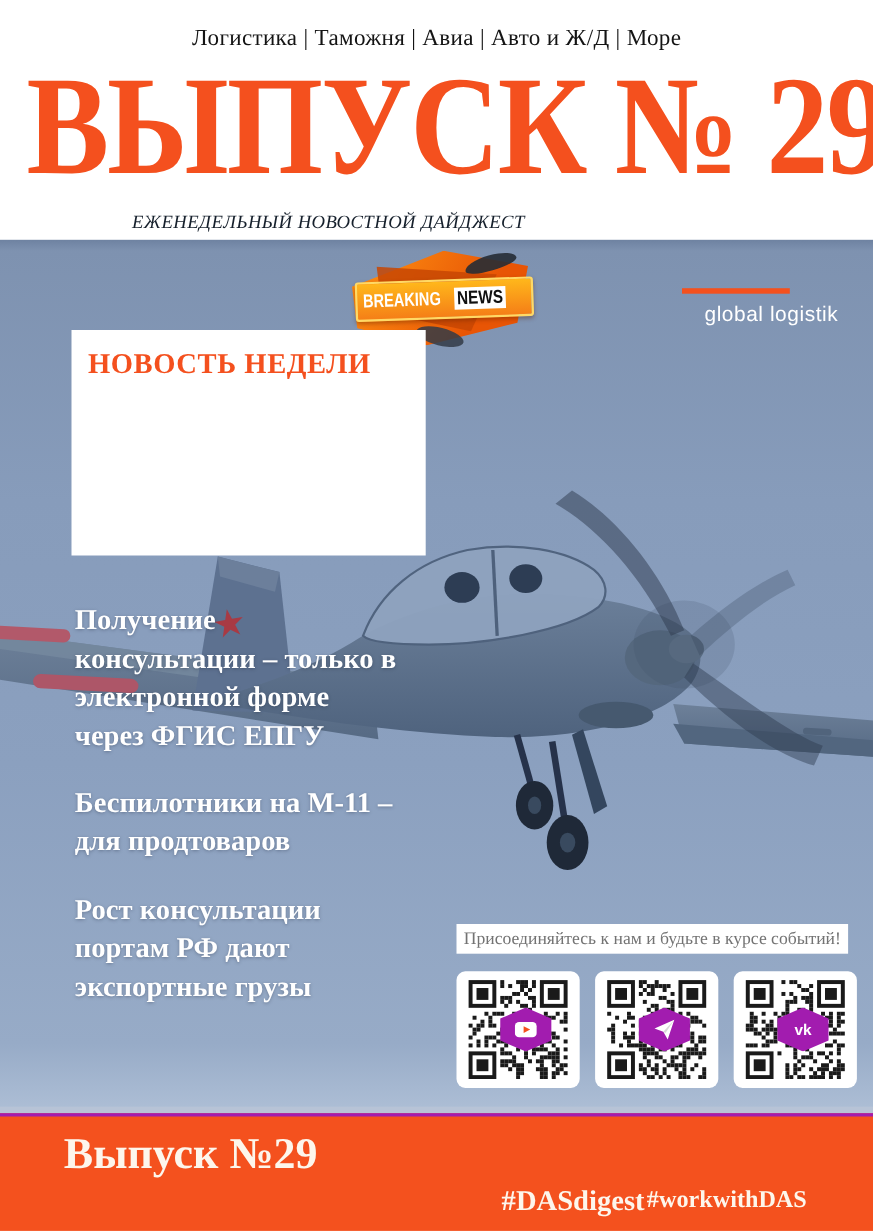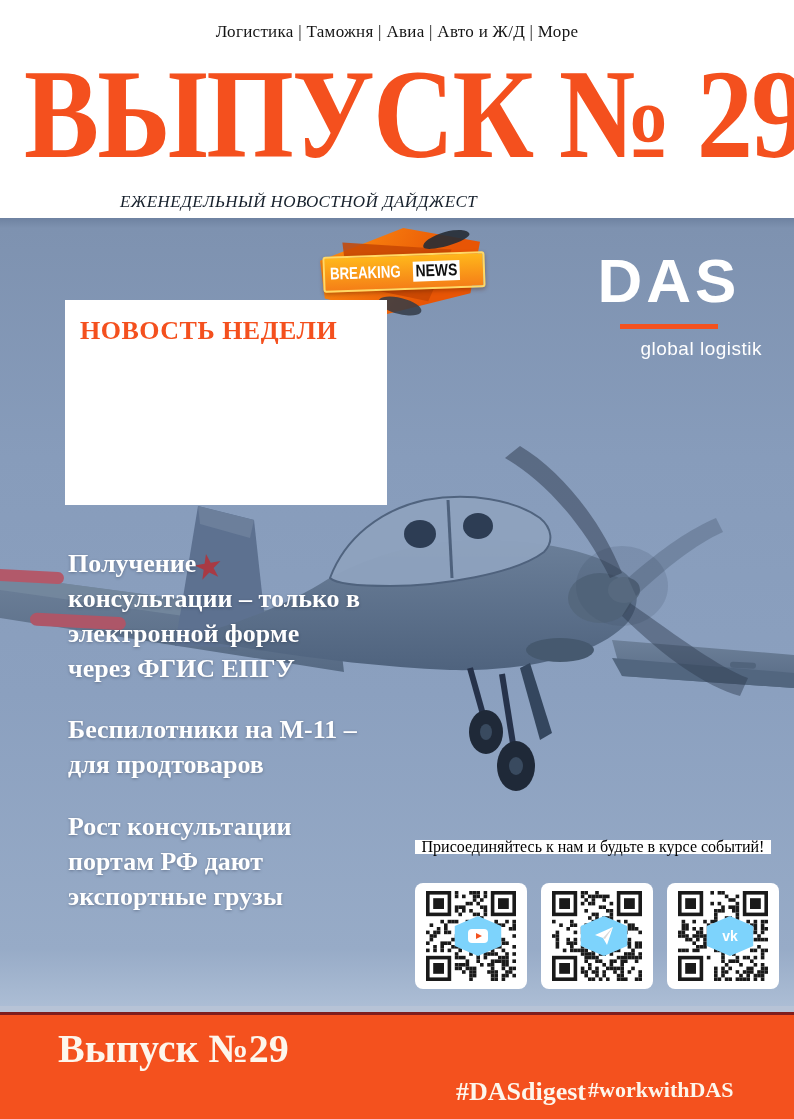--- a/index.html
+++ b/index.html
@@ -1,21 +1,21 @@
 <!DOCTYPE html>
 <html><head>
 <meta charset="utf-8">
 <style>
   html,body{margin:0;padding:0;background:#e8e8e8;}
   .page{position:relative;width:794px;height:1119px;background:#ffffff;overflow:hidden;
         font-family:"Liberation Serif",serif;margin:0 auto;}
 
   
   .nav{position:absolute;top:22px;left:0;width:100%;text-align:center;
-       font-size:17px;color:#141414;letter-spacing:.3px;}
+       font-size:21px;color:#141414;letter-spacing:.3px;}
   .big-title{position:absolute;top:50px;left:24px;font-size:128px;line-height:1;
        font-weight:700;color:#F4501E;white-space:nowrap;letter-spacing:-2px;
        transform:scaleX(.88);transform-origin:left top;}
   .subtitle{position:absolute;top:192px;left:120px;font-style:italic;font-size:17px;
        color:#16202c;letter-spacing:.4px;}
 
   
   .photo{position:absolute;top:218px;left:0;width:794px;height:794px;
        background:linear-gradient(180deg,#6e82a1 0px,#7e92b0 10px,#879cbb 30%,#8ba0bf 60%,#97abc7 92%,#aebfd6 100%);}
   .plane-svg{position:absolute;top:0;left:0;width:794px;height:794px;}
@@ -52,34 +52,34 @@
   .featured-label{color:#F4501E;font-size:26px;font-weight:700;letter-spacing:.5px;}
   .featured-headline{margin-top:20px;font-size:26px;font-weight:700;color:#121212;
        line-height:1.33;white-space:pre-line;}
 
   
   .headlines{position:absolute;left:68px;top:328px;width:430px;color:#ffffff;}
   .headline-item{font-size:26px;font-weight:700;line-height:1.35;margin-bottom:26px;
        white-space:pre-line;text-shadow:0 1px 3px rgba(25,35,55,.35);}
 
   
-  .cta{position:absolute;left:415px;top:622px;width:356px;height:14px;background:#ffffff;
-       display:flex;align-items:center;justify-content:center;font-size:16px;color:#000000;}
+  .cta{position:absolute;left:415px;top:622px;width:356px;height:27px;background:#ffffff;
+       display:flex;align-items:center;justify-content:center;font-size:16px;color:#737373;}
   .qr-row{position:absolute;left:415px;top:665px;display:flex;gap:14px;}
   .qr-tile{width:112px;height:106px;background:#ffffff;border-radius:8px;position:relative;
        display:flex;align-items:center;justify-content:center;}
   svg.qr{width:96px;height:90px;}
-  .qr-badge{position:absolute;left:36px;top:33px;width:54px;height:40px;background:#7dd3fc;
+  .qr-badge{position:absolute;left:36px;top:33px;width:54px;height:40px;background:#a21caf;
        clip-path:polygon(50% 0,93% 25%,93% 75%,50% 100%,7% 75%,7% 25%);
        display:flex;align-items:center;justify-content:center;}
 
   
   .strip{position:absolute;top:1006px;left:0;width:794px;height:6px;background:#b7c3d6;}
   .footer{position:absolute;top:1012px;left:0;width:794px;height:107px;background:#F4511E;
-       color:#FDF6EC;border-top:3px solid #7f1d1d;box-sizing:border-box;}
+       color:#FDF6EC;border-top:3px solid #a21caf;box-sizing:border-box;}
   .footer-issue{position:absolute;left:58px;top:10px;font-size:40px;font-weight:700;}
   .footer-meta{position:absolute;left:60px;top:62px;font-size:21px;font-weight:700;letter-spacing:.2px;}
   .footer-tag1{position:absolute;left:456px;top:62px;font-size:26px;font-weight:700;}
   .footer-tag2{position:absolute;left:588px;top:62px;font-size:22px;font-weight:700;}
 </style>
 </head>
 <body>
 
 <div class="page">
 
@@ -149,21 +149,20 @@
       <div class="bn-back2"></div>
       <div class="bn-dark1"></div>
       <div class="bn-dark2"></div>
       <div class="bn-banner">
         <span class="bn-word1">BREAKING</span>
         <span class="bn-word2">NEWS</span>
       </div>
     </div>
 
     <div class="das">
-      <div class="das-name">DAS</div>
       <div class="das-line"></div>
       <div class="das-tag">global logistik</div>
     </div>
 
     <div class="featured">
       <div class="featured-label">НОВОСТЬ НЕДЕЛИ</div>
     </div>
 
     <div class="headlines">
       <div class="headline-item">Получение

